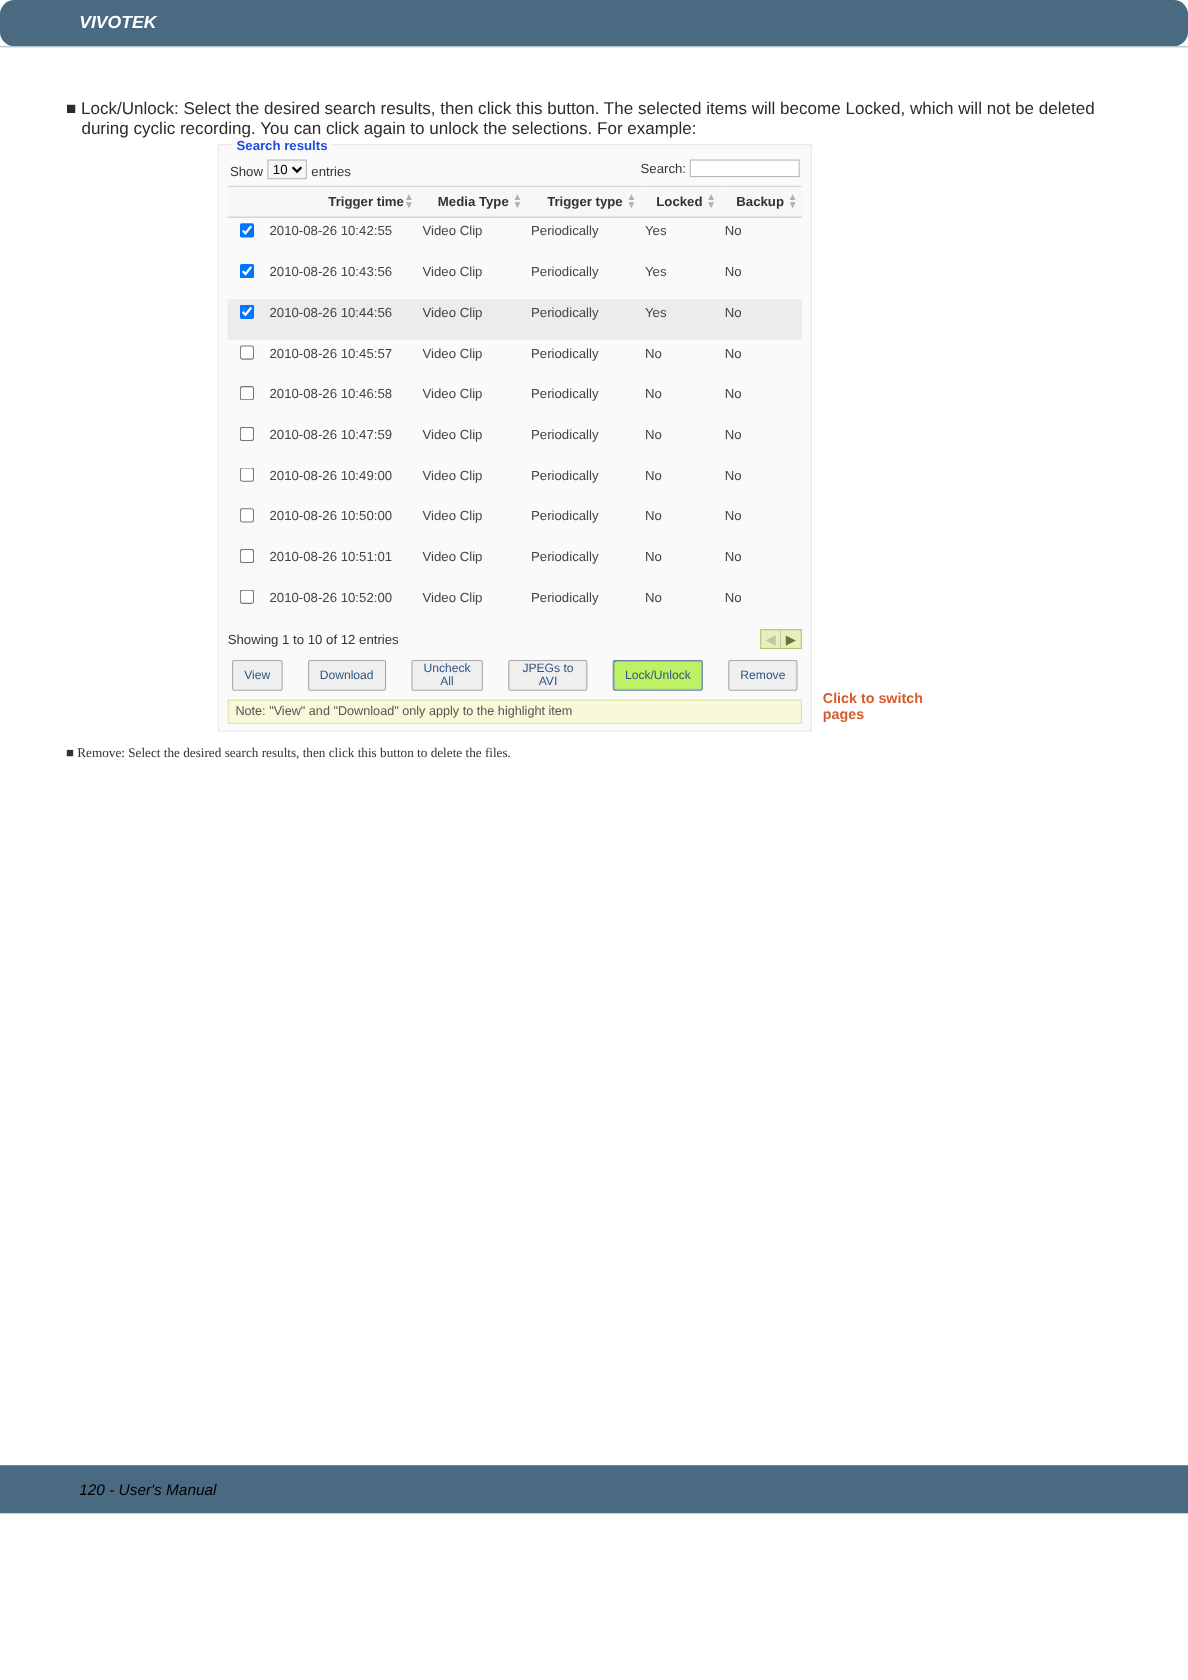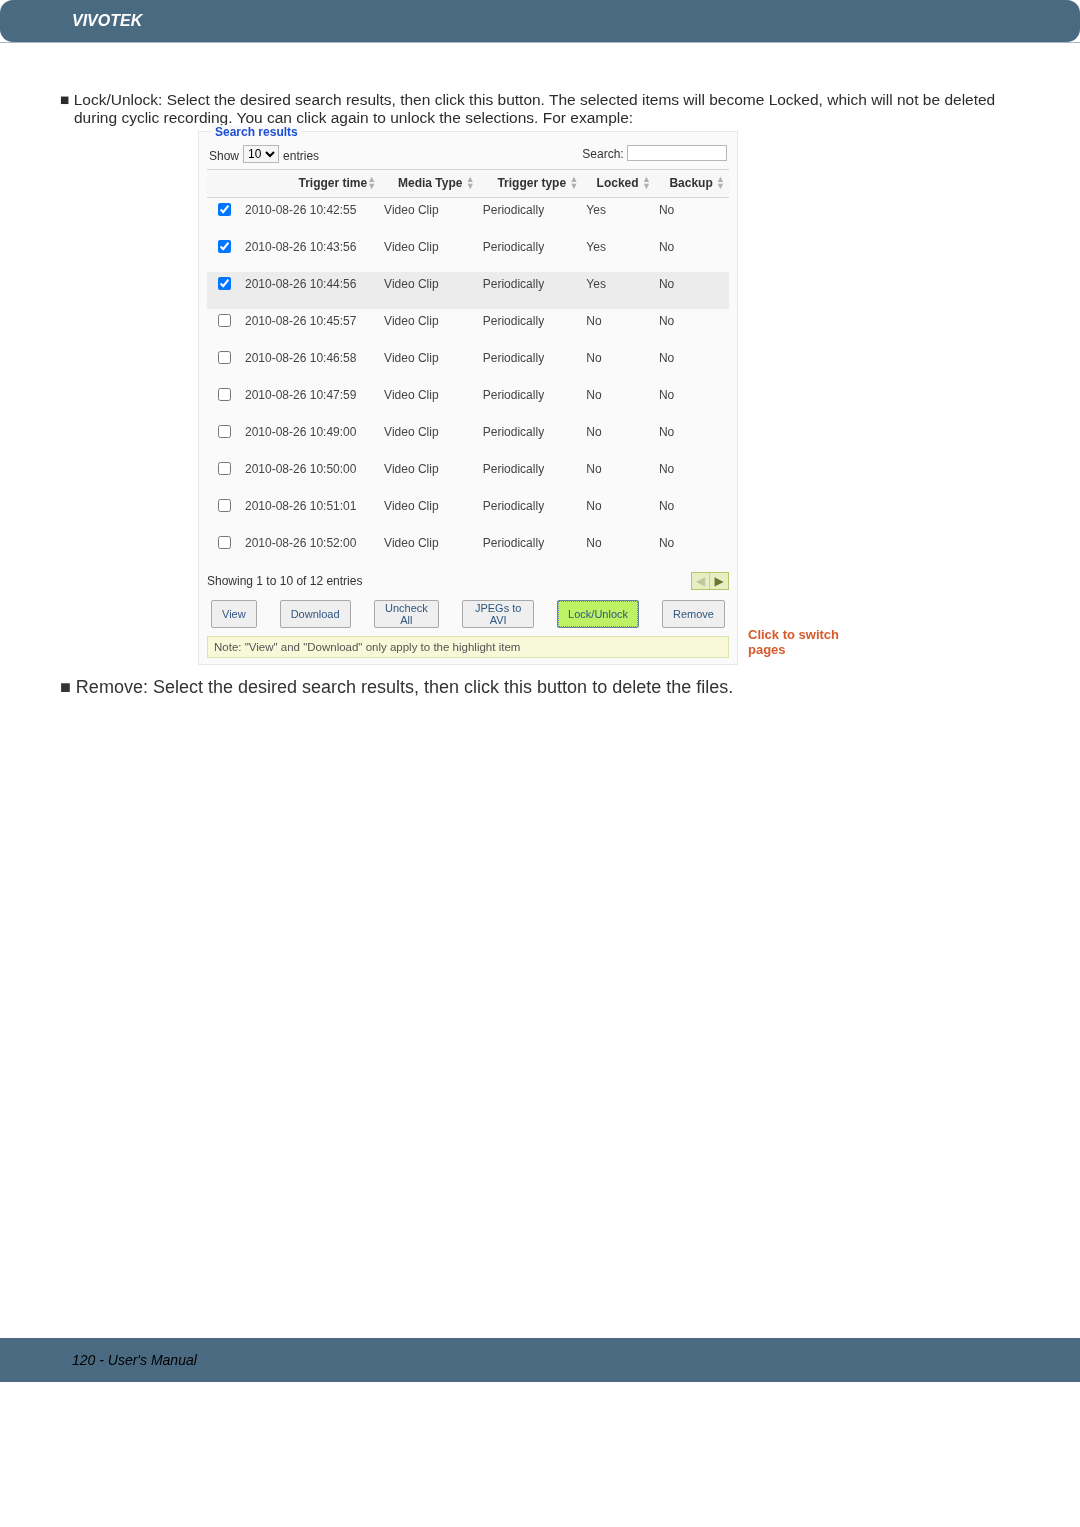--- a/index.html
+++ b/index.html
@@ -159,22 +159,23 @@
   .side-label {
     color: #d65a2a;
     font-size: 13px;
     font-weight: bold;
     margin-left: 10px;
     margin-top: 496px;
     width: 130px;
   }
   .para2 {
     margin: 4px 0 0 14px;
-    font-size: 18px;
+    font-size: 12px;
     text-indent: -14px;
+    font-family: Liberation Serif, serif;
   }
   .footer {
     position: relative;
     margin-top: 640px;
     background: #4a6a82;
     height: 44px;
     display: flex;
     align-items: center;
     padding-left: 72px;
     color: #000000;

